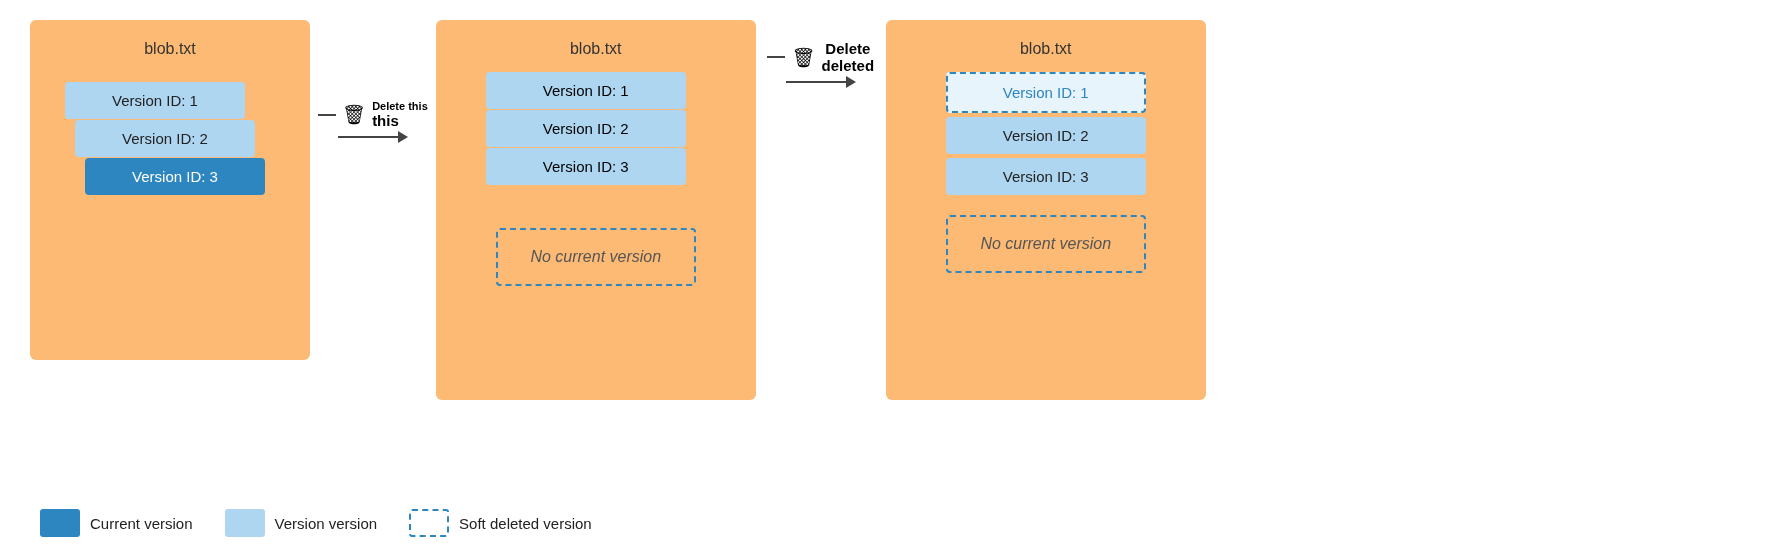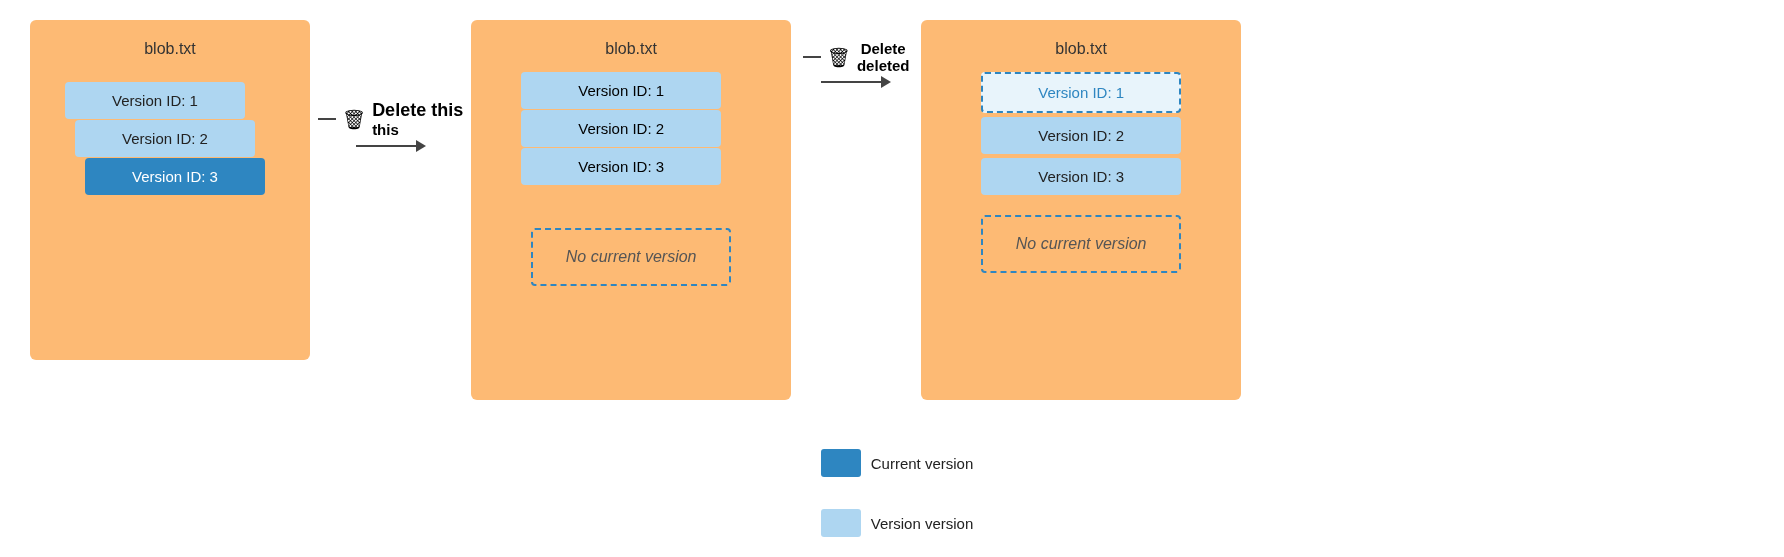--- a/index.html
+++ b/index.html
@@ -30,21 +30,21 @@
     }
     .blob-container-title {
       font-size: 16px;
       color: #333;
       margin-bottom: 14px;
       text-align: center;
     }
     
     .legend-row {
       display: flex;
-      flex-direction: column;
+      flex-direction: row;
       align-items: center;
       gap: 32px;
       margin-top: 16px;
       padding-left: 10px;
     }
     .legend-item {
       display: flex;
       flex-direction: row;
       align-items: center;
       gap: 10px;
@@ -200,21 +200,21 @@
         </div>
       </div>
     </div>
 
     <div style="display:flex;flex-direction:column;align-items:center;justify-content:center;padding:0 8px;margin-top:80px;min-width:120px;">
       <div style="display:flex;flex-direction:row;align-items:center;gap:6px;">
 
         <div style="width:18px;height:2px;background:#444;"></div>
         <span style="font-size:19px;">🗑</span>
         <div style="text-align:left;">
-          <div style="font-weight:bold;font-size:18px;">Delete this</div>
+          <div style="font-weight:bold;font-size:11px;">Delete this</div>
           <div style="font-weight:bold;font-size:15px;">this</div>
         </div>
       </div>
       <div style="display:flex;flex-direction:row;align-items:center;margin-top:2px;">
         <div style="width:60px;height:2px;background:#444;"></div>
         <div class="connector-arrow"></div>
       </div>
     </div>
 
     <div class="blob-container blob2">
@@ -273,14 +273,18 @@
 
   <div class="legend-row">
     <div class="legend-item">
       <div class="legend-box legend-box-current"></div>
       <span class="legend-label">Current version</span>
     </div>
     <div class="legend-item">
       <div class="legend-box legend-box-previous"></div>
       <span class="legend-label">Version version</span>
     </div>
+    <div class="legend-item">
+      <div class="legend-box legend-box-softdeleted"></div>
+      <span class="legend-label">Soft deleted version</span>
+    </div>
   </div>
 </div>
 
 </body></html>

